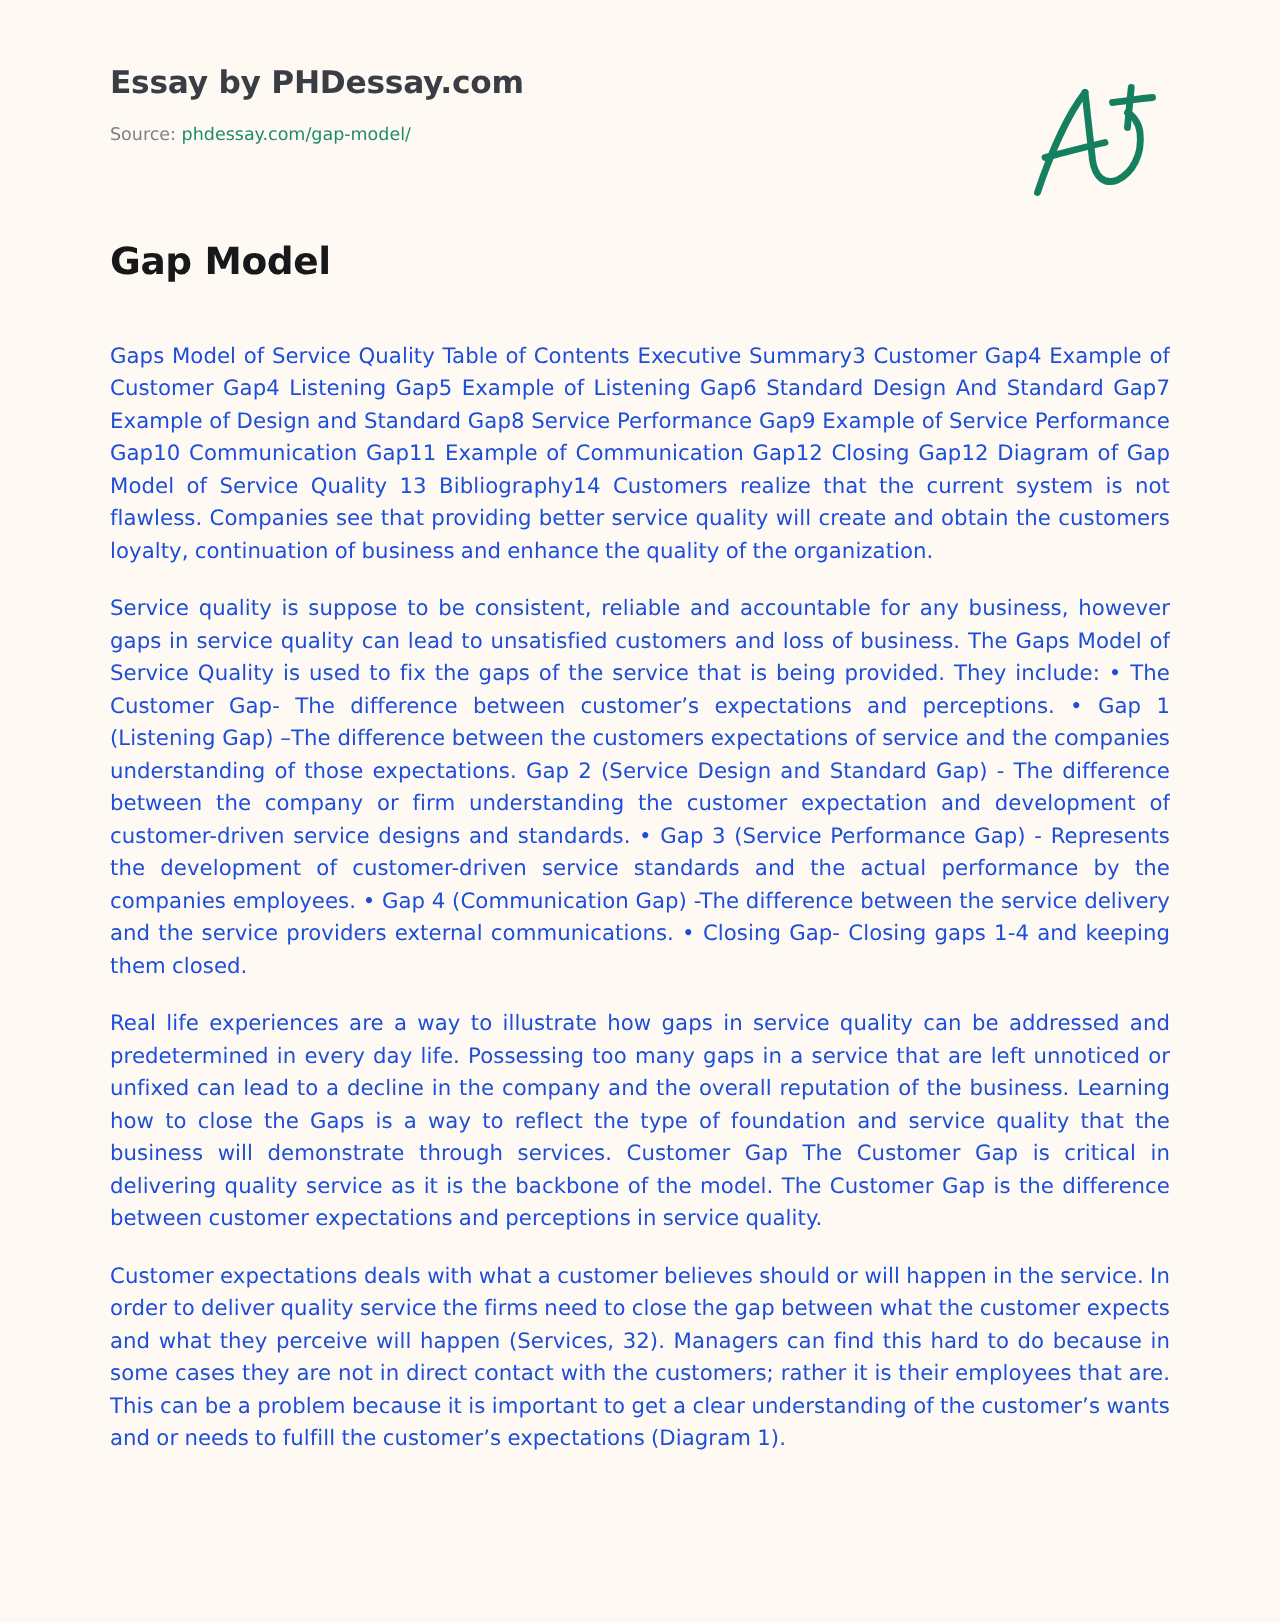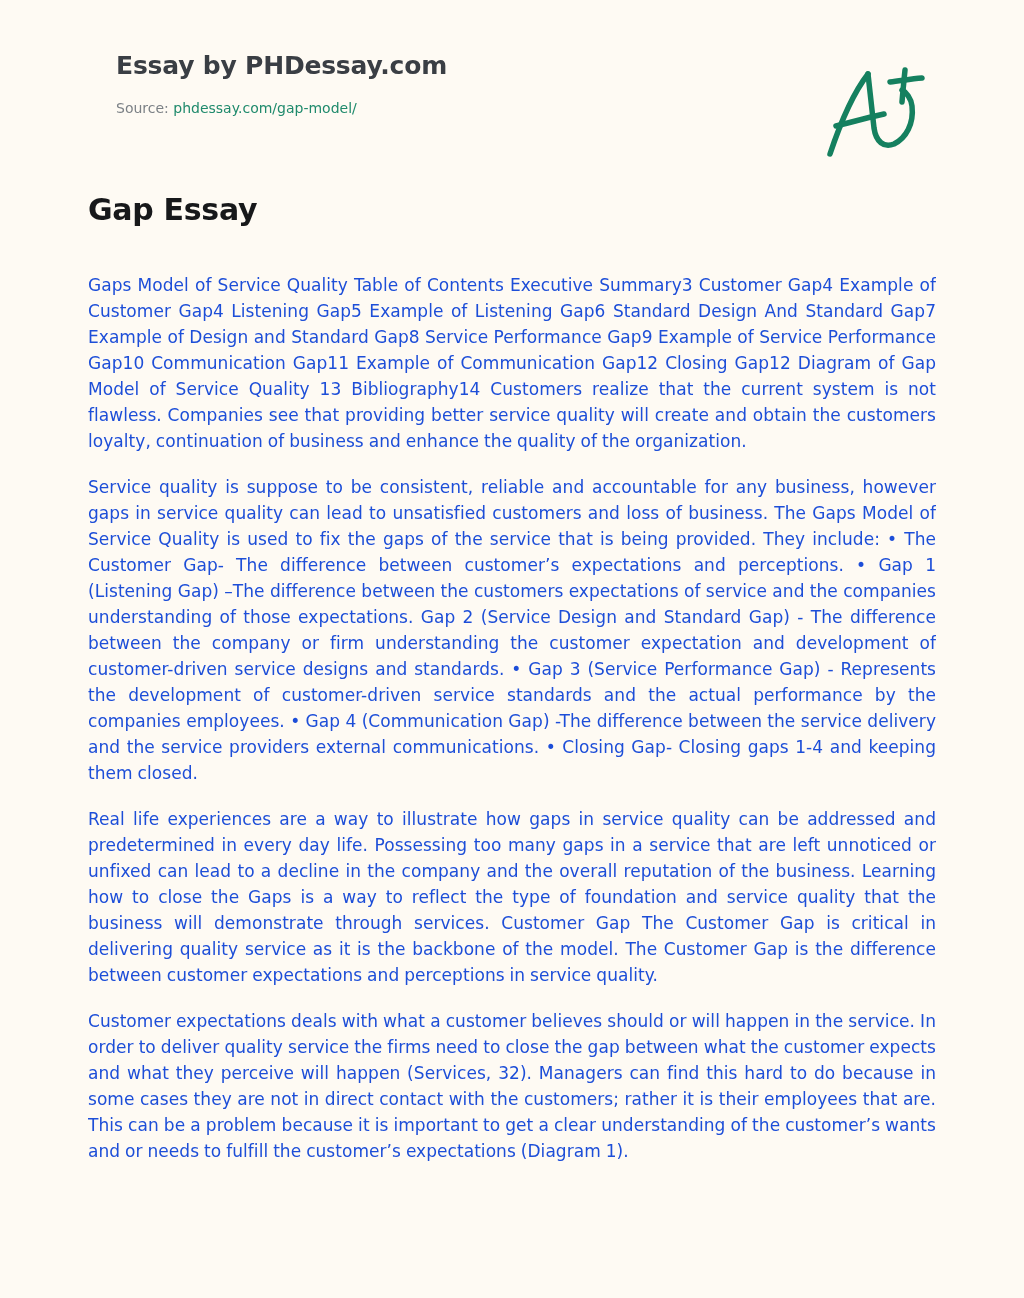--- a/index.html
+++ b/index.html
@@ -13,21 +13,20 @@
       background: #fefaf3;
       font-family: "DejaVu Sans", "Liberation Sans", sans-serif;
       color: #1c1c1c;
       position: relative;
     }
     .header {
       position: absolute;
       left: 88px;
       top: 50px;
       width: 700px;
-      margin-left: 28px;
     }
     .site-title {
       font-size: 25px;
       font-weight: bold;
       color: #3a3e44;
       letter-spacing: -0.2px;
       line-height: 32px;
       margin: 0;
     }
     .source-line {
@@ -97,20 +96,20 @@
 
       <path d="M14 64 C 30 60, 44 56, 62 52"></path>
 
       <path d="M83 8 C 82 18, 81 28, 80 40"></path>
 
       <path d="M68 20 C 78 19, 88 17, 100 16"></path>
     </g>
   </svg>
 </div>
 
-<h1 class="page-title">Gap Essay</h1>
+<h1 class="page-title">Gap Model</h1>
 
 <div class="content">
   <p>Gaps Model of Service Quality Table of Contents Executive Summary3 Customer Gap4 Example of Customer Gap4 Listening Gap5 Example of Listening Gap6 Standard Design And Standard Gap7 Example of Design and Standard Gap8 Service Performance Gap9 Example of Service Performance Gap10 Communication Gap11 Example of Communication Gap12 Closing Gap12 Diagram of Gap Model of Service Quality 13 Bibliography14 Customers realize that the current system is not flawless. Companies see that providing better service quality will create and obtain the customers loyalty, continuation of business and enhance the quality of the organization.</p>
   <p>Service quality is suppose to be consistent, reliable and accountable for any business, however gaps in service quality can lead to unsatisfied customers and loss of business. The Gaps Model of Service Quality is used to fix the gaps of the service that is being provided. They include: • The Customer Gap- The difference between customer’s expectations and perceptions. • Gap 1 (Listening Gap) –The difference between the customers expectations of service and the companies understanding of those expectations. Gap 2 (Service Design and Standard Gap) - The difference between the company or firm understanding the customer expectation and development of customer-driven service designs and standards. • Gap 3 (Service Performance Gap) - Represents the development of customer-driven service standards and the actual performance by the companies employees. • Gap 4 (Communication Gap) -The difference between the service delivery and the service providers external communications. • Closing Gap- Closing gaps 1-4 and keeping them closed.</p>
   <p>Real life experiences are a way to illustrate how gaps in service quality can be addressed and predetermined in every day life. Possessing too many gaps in a service that are left unnoticed or unfixed can lead to a decline in the company and the overall reputation of the business. Learning how to close the Gaps is a way to reflect the type of foundation and service quality that the business will demonstrate through services. Customer Gap The Customer Gap is critical in delivering quality service as it is the backbone of the model. The Customer Gap is the difference between customer expectations and perceptions in service quality.</p>
   <p>Customer expectations deals with what a customer believes should or will happen in the service. In order to deliver quality service the firms need to close the gap between what the customer expects and what they perceive will happen (Services, 32). Managers can find this hard to do because in some cases they are not in direct contact with the customers; rather it is their employees that are. This can be a problem because it is important to get a clear understanding of the customer’s wants and or needs to fulfill the customer’s expectations (Diagram 1).</p>
 </div>
 
 </body></html>

